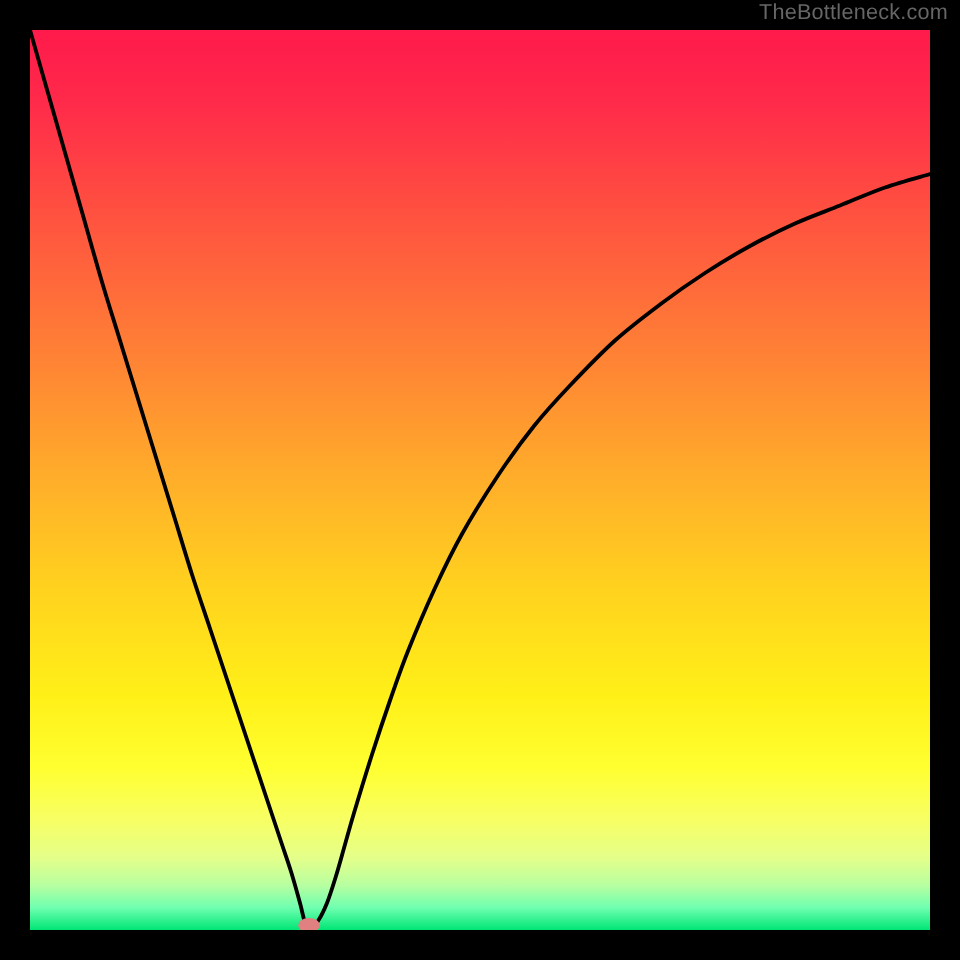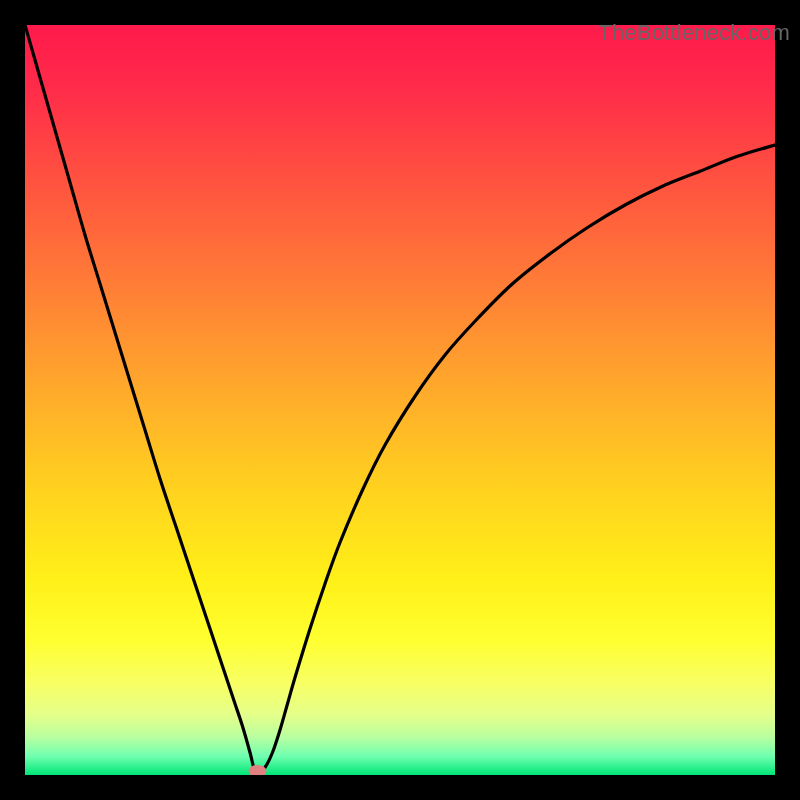--- a/index.html
+++ b/index.html
@@ -12,24 +12,24 @@
     font-family: Arial, Helvetica, sans-serif;
   }
   .frame {
     position: absolute;
     width: 800px;
     height: 800px;
     background: #000;
   }
   .watermark {
     position: absolute;
-    top: 20px;
+    top: 0;
     right: 10px;
     color: #666;
-    font-size: 22px;
+    font-size: 18px;
     font-weight: 500;
     letter-spacing: 0.2px;
     z-index: 10;
   }
   .plot-outer {
     position: absolute;
     left: 25px;
     top: 25px;
     width: 750px;
     height: 750px;

